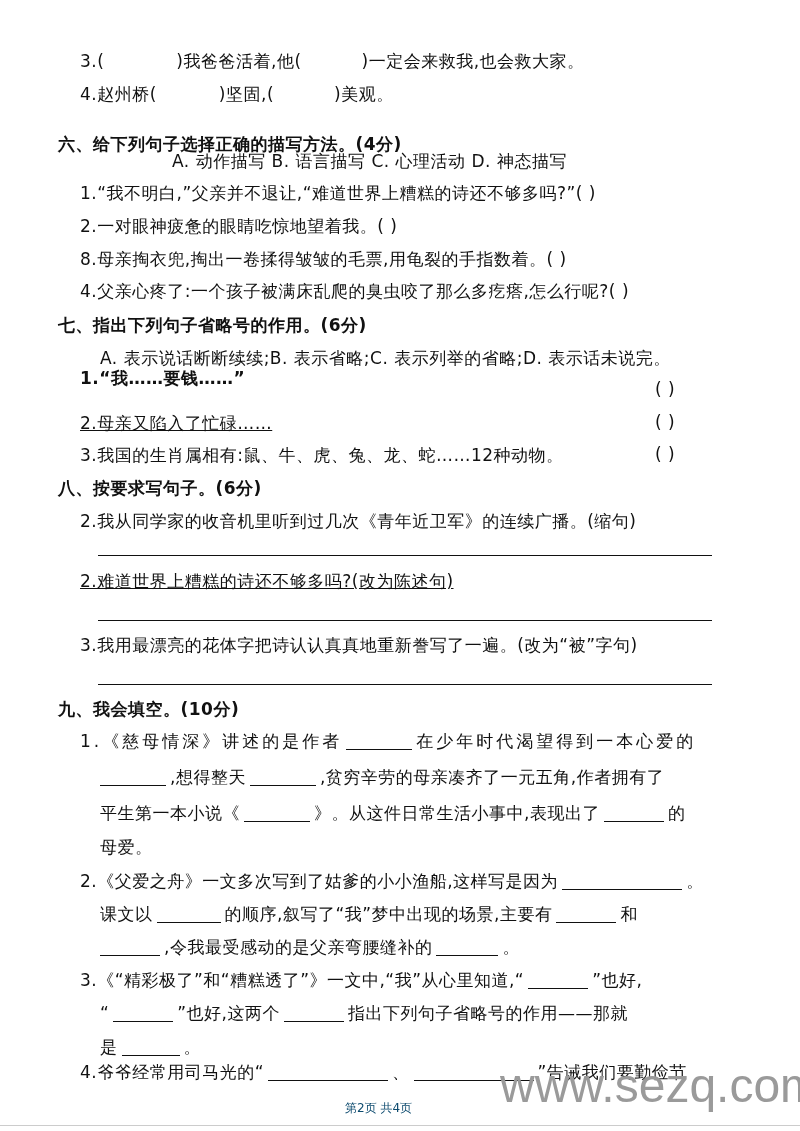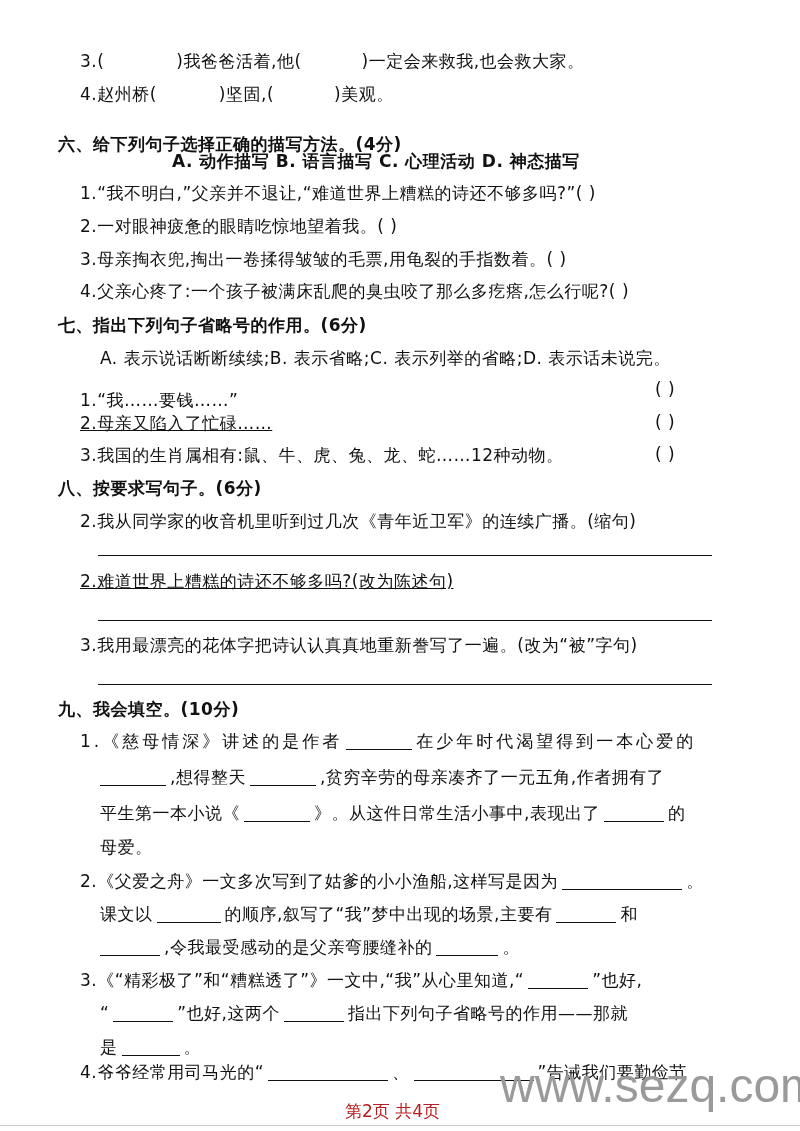--- a/index.html
+++ b/index.html
@@ -13,43 +13,43 @@
   .q2 { left: 100px; }
   .h { left: 58px; font-weight: bold; }
   .gap { display: inline-block; }
   .blank { display: inline-block; border-bottom: 1.5px solid #111; height: 18px; vertical-align: -3px; margin: 0 4px; }
   .answer-line { position: absolute; left: 98px; width: 614px; border-top: 1.5px solid #111; }
   .right-paren { position: absolute; left: 655px; }
   .watermark {
     position: absolute; left: 500px; top: 1058px; font-size: 48px; color: #9a9a9a;
     font-family: "Liberation Sans", sans-serif; letter-spacing: 0px;
   }
-  .footer { position: absolute; left: 345px; top: 1100px; font-size: 17px; color: #b91c1c; }
+  .footer { position: absolute; left: 345px; top: 1100px; font-size: 12px; color: #0c4a6e; }
   .bottom-rule { position: absolute; left: 0; top: 1125px; width: 800px; border-top: 1px solid #ccc; }
 </style>
 </head>
 <body>
 
 <div class="line q" style="top:50px;">
   <span>3.(</span><span class="gap" style="width:72px"></span><span>)我爸爸活着,他(</span><span class="gap" style="width:60px"></span><span>)一定会来救我,也会救大家。</span>
 </div>
 <div class="line q" style="top:83px;">
   <span>4.赵州桥(</span><span class="gap" style="width:62px"></span><span>)坚固,(</span><span class="gap" style="width:60px"></span><span>)美观。</span>
 </div>
 
 <div class="line h" style="top:133px;">六、给下列句子选择正确的描写方法。(4分)</div>
-<div class="line" style="left:172px; top:150px;font-weight:bold;">A. 动作描写   B. 语言描写   C. 心理活动   D. 神态描写</div>
+<div class="line" style="left:172px; top:150px;">A. 动作描写   B. 语言描写   C. 心理活动   D. 神态描写</div>
 <div class="line q" style="top:182px;">1.“我不明白,”父亲并不退让,“难道世界上糟糕的诗还不够多吗?”(      )</div>
 <div class="line q" style="top:215px;">2.一对眼神疲惫的眼睛吃惊地望着我。(      )</div>
-<div class="line q" style="top:248px;">3.母亲掏衣兜,掏出一卷揉得皱皱的毛票,用龟裂的手指数着。(      )</div>
+<div class="line q" style="top:248px;">8.母亲掏衣兜,掏出一卷揉得皱皱的毛票,用龟裂的手指数着。(      )</div>
 <div class="line q" style="top:280px;">4.父亲心疼了:一个孩子被满床乱爬的臭虫咬了那么多疙瘩,怎么行呢?(      )</div>
 
 <div class="line h" style="top:314px;text-align:right;">七、指出下列句子省略号的作用。(6分)</div>
 <div class="line" style="left:100px; top:347px;">A. 表示说话断断续续;B. 表示省略;C. 表示列举的省略;D. 表示话未说完。</div>
-<div class="line q" style="top:389px;">1.“我……要钱……”</div>
+<div class="line q" style="top:367px;font-weight:bold;">1.“我……要钱……”</div>
 <div class="line right-paren" style="top:379px;">(      )</div>
 <div class="line q" style="top:412px;text-decoration:underline;">2.母亲又陷入了忙碌……</div>
 <div class="line right-paren" style="top:412px;">(      )</div>
 <div class="line q" style="top:444px;">3.我国的生肖属相有:鼠、牛、虎、兔、龙、蛇……12种动物。</div>
 <div class="line right-paren" style="top:444px;">(      )</div>
 
 <div class="line h" style="top:477px;">八、按要求写句子。(6分)</div>
 <div class="line q" style="top:510px;">2.我从同学家的收音机里听到过几次《青年近卫军》的连续广播。(缩句)</div>
 <div class="answer-line" style="top:555px;"></div>
 <div class="line q" style="top:570px;text-decoration:underline;">2.难道世界上糟糕的诗还不够多吗?(改为陈述句)</div>

